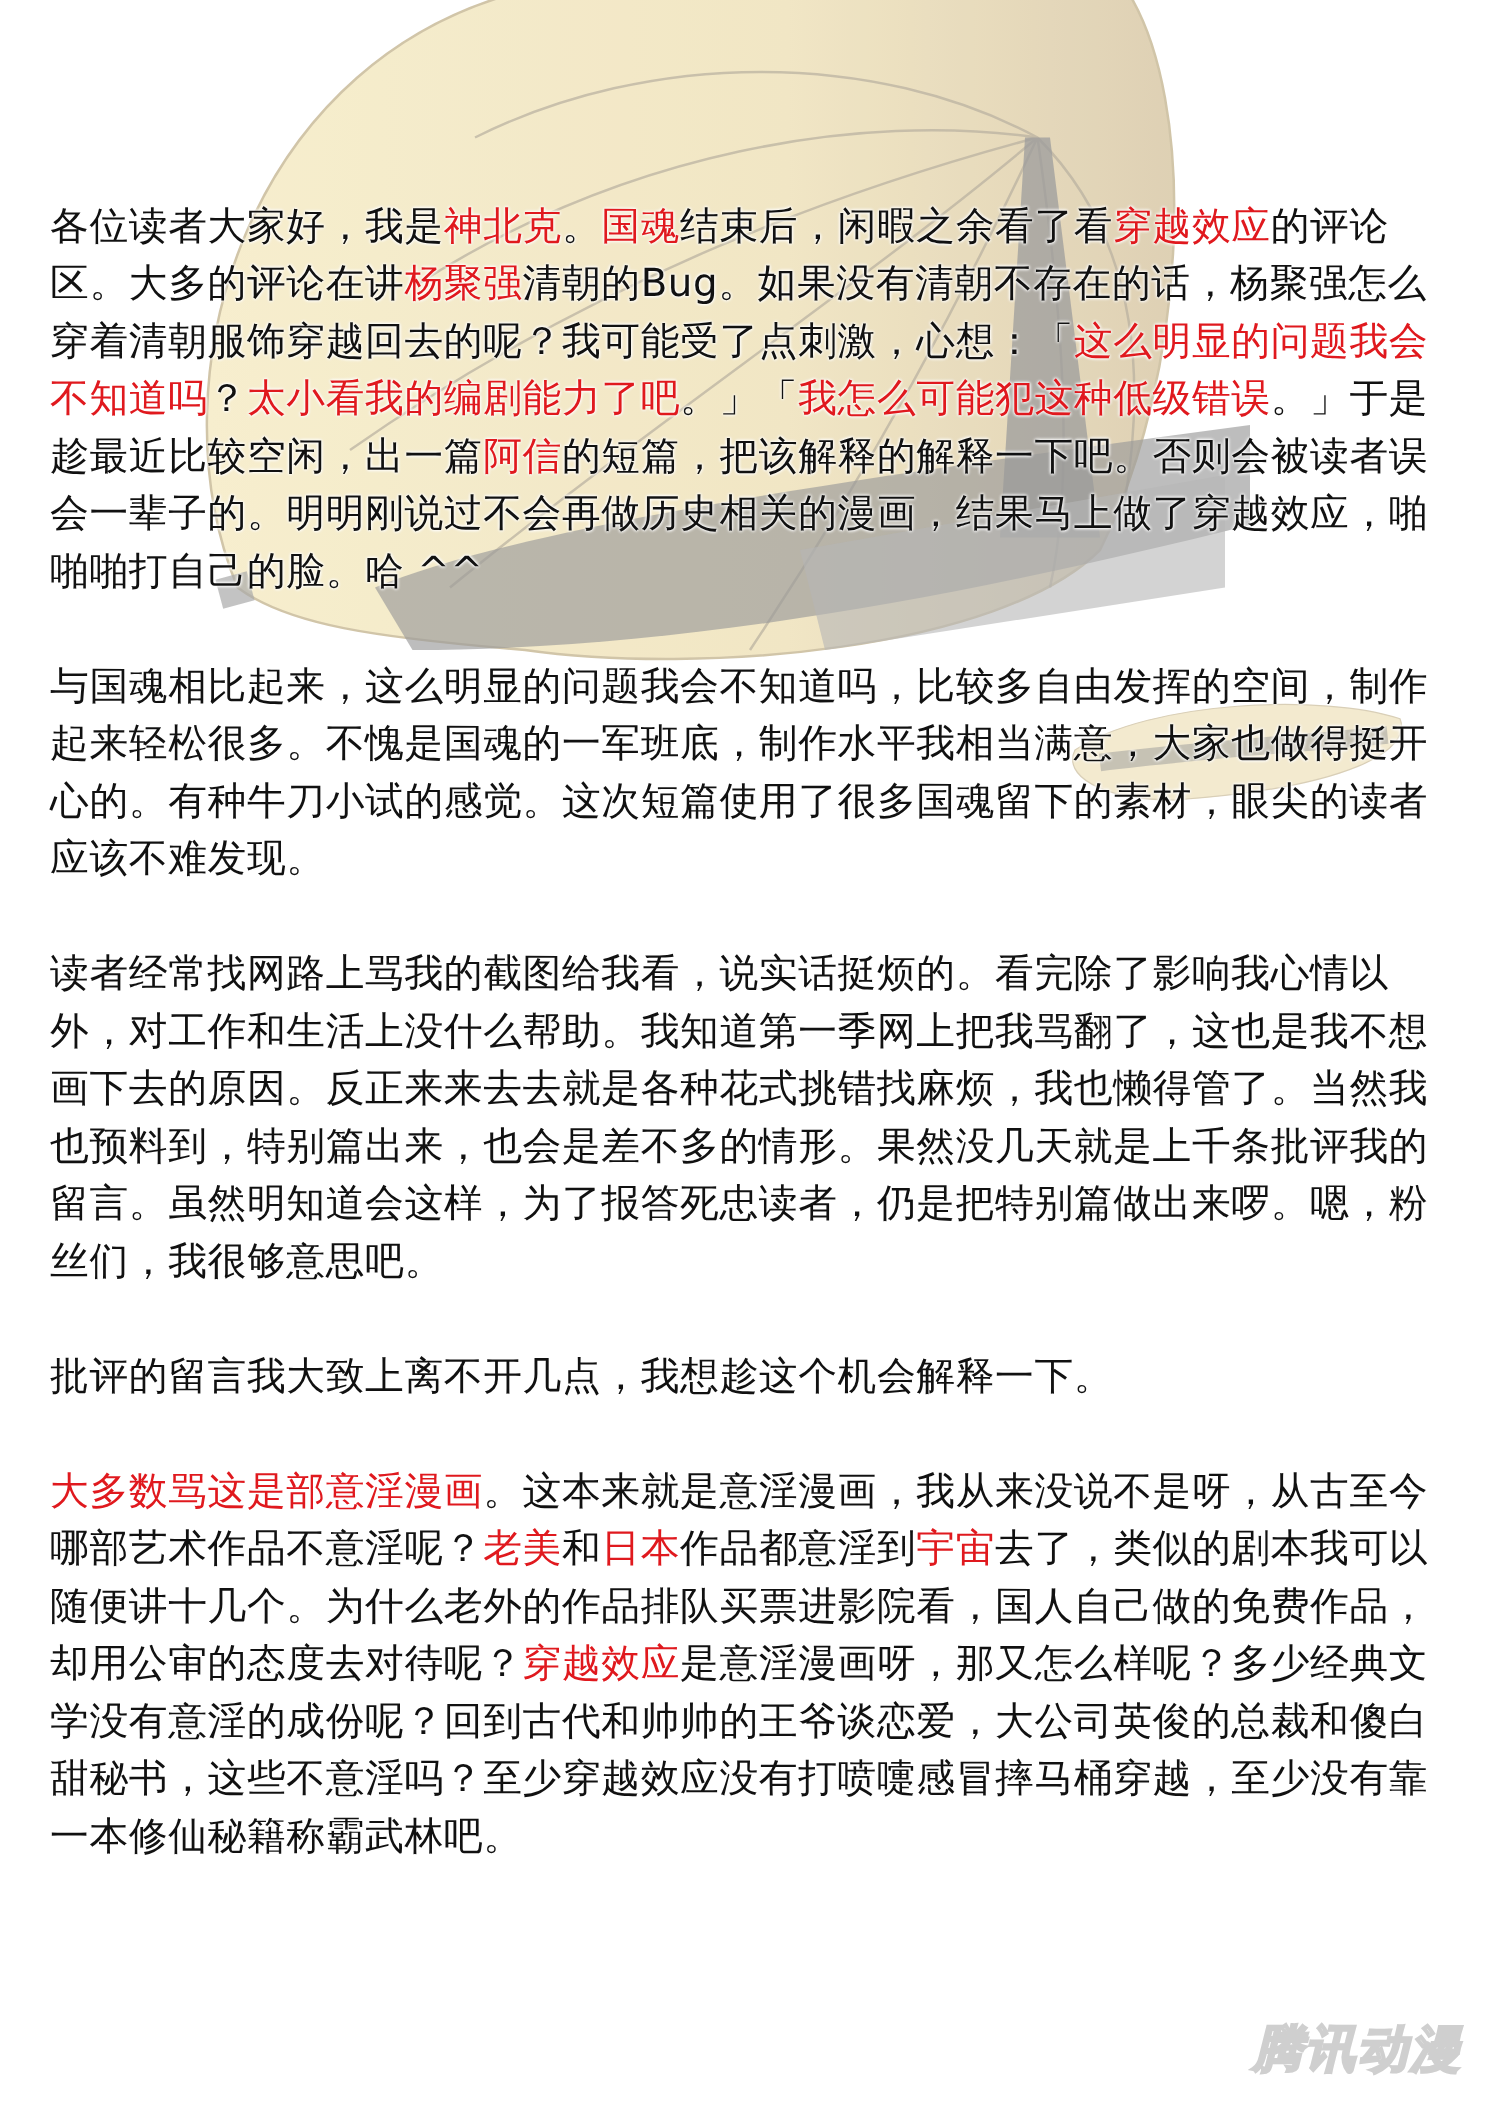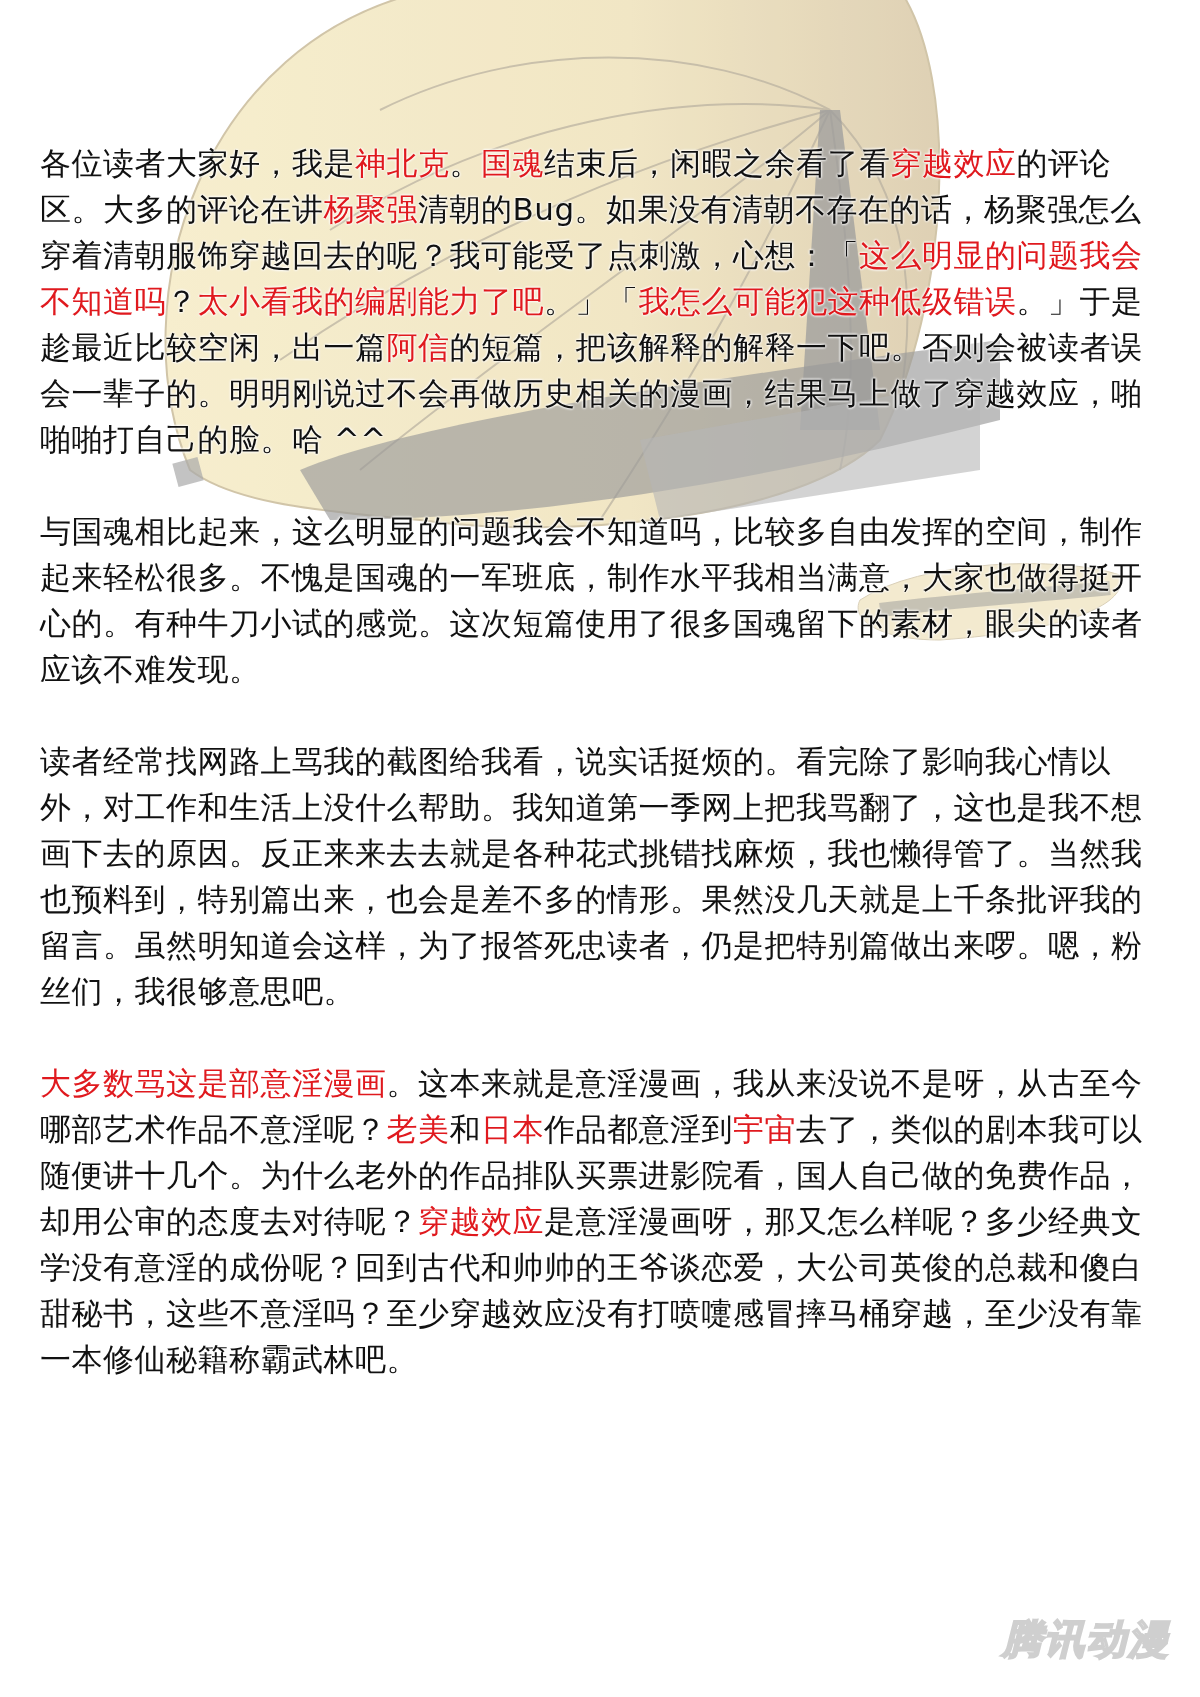--- a/index.html
+++ b/index.html
@@ -1,19 +1,19 @@
 <!DOCTYPE html>
 <html><head>
 <meta charset="utf-8">
 <style>
   html, body { margin: 0; padding: 0; background: #ffffff; }
   body { width: 1200px; height: 1697px; position: relative; overflow: hidden;
          font-family: "DejaVu Sans", "Liberation Sans", sans-serif; }
   .bg-art { position: absolute; left: 0; top: 0; width: 1200px; height: 700px; z-index: 0; }
-  .content { position: absolute; left: 40px; top: 140px; width: 1130px; z-index: 1; }
+  .content { position: absolute; left: 40px; top: 158px; width: 1130px; z-index: 1; }
   .para { margin: 0 0 46px 0; font-size: 31px; line-height: 46px; color: #111111;
           text-shadow: 0 0 3px #fff, 0 0 3px #fff, 0 0 2px #fff; letter-spacing: 0.5px; }
   .hl { color: #e0191e; }
   .watermark { position: absolute; right: 30px; bottom: 30px; z-index: 1;
                font-size: 40px; font-weight: bold; font-style: italic; color: #ffffff;
                -webkit-text-stroke: 2px #cfcfcf; letter-spacing: 2px; margin-left: 12px; }
 </style>
 </head>
 <body>
 
@@ -40,16 +40,17 @@
   <path d="M640,440 L980,380 L980,470 L660,520 Z" fill="#b5b5b5" opacity="0.6"></path>
   <rect x="175" y="460" width="26" height="24" fill="#a9a9a9" opacity="0.7" transform="rotate(-15 188 472)"></rect>
   <path d="M860,600 C920,560 1060,555 1120,575 C1130,600 1080,630 940,640 C880,640 850,620 860,600 Z" fill="#efe2bb" stroke="#c9bb9a" opacity="0.7"></path>
   <path d="M880,610 C960,600 1040,595 1110,588" stroke="#9a9a9a" stroke-width="14" opacity="0.5" fill="none"></path>
 </svg>
 
 <div class="content">
   <p class="para"><span>各位读者大家好，我是</span><span class="hl" style="color: rgb(224, 25, 30);">神北克</span><span>。</span><span class="hl" style="color: rgb(224, 25, 30);">国魂</span><span>结束后，闲暇之余看了看</span><span class="hl" style="color: rgb(224, 25, 30);">穿越效应</span><span>的评论区。大多的评论在讲</span><span class="hl" style="color: rgb(224, 25, 30);">杨聚强</span><span>清朝的Bug。如果没有清朝不存在的话，杨聚强怎么穿着清朝服饰穿越回去的呢？我可能受了点刺激，心想：「</span><span class="hl" style="color: rgb(224, 25, 30);">这么明显的问题我会不知道吗</span><span>？</span><span class="hl" style="color: rgb(224, 25, 30);">太小看我的编剧能力了吧</span><span>。」「</span><span class="hl" style="color: rgb(224, 25, 30);">我怎么可能犯这种低级错误</span><span>。」于是趁最近比较空闲，出一篇</span><span class="hl" style="color: rgb(224, 25, 30);">阿信</span><span>的短篇，把该解释的解释一下吧。否则会被读者误会一辈子的。明明刚说过不会再做历史相关的漫画，结果马上做了穿越效应，啪啪啪打自己的脸。哈 ^^</span></p>
   <p class="para"><span>与国魂相比起来，这么明显的问题我会不知道吗，比较多自由发挥的空间，制作起来轻松很多。不愧是国魂的一军班底，制作水平我相当满意，大家也做得挺开心的。有种牛刀小试的感觉。这次短篇使用了很多国魂留下的素材，眼尖的读者应该不难发现。</span></p>
   <p class="para"><span>读者经常找网路上骂我的截图给我看，说实话挺烦的。看完除了影响我心情以外，对工作和生活上没什么帮助。我知道第一季网上把我骂翻了，这也是我不想画下去的原因。反正来来去去就是各种花式挑错找麻烦，我也懒得管了。当然我也预料到，特别篇出来，也会是差不多的情形。果然没几天就是上千条批评我的留言。虽然明知道会这样，为了报答死忠读者，仍是把特别篇做出来啰。嗯，粉丝们，我很够意思吧。</span></p>
+  <p class="para"><span>批评的留言我大致上离不开几点，我想趁这个机会解释一下。</span></p>
   <p class="para"><span class="hl" style="color: rgb(224, 25, 30);">大多数骂这是部意淫漫画</span><span>。这本来就是意淫漫画，我从来没说不是呀，从古至今哪部艺术作品不意淫呢？</span><span class="hl" style="color: rgb(224, 25, 30);">老美</span><span>和</span><span class="hl" style="color: rgb(224, 25, 30);">日本</span><span>作品都意淫到</span><span class="hl" style="color: rgb(224, 25, 30);">宇宙</span><span>去了，类似的剧本我可以随便讲十几个。为什么老外的作品排队买票进影院看，国人自己做的免费作品，却用公审的态度去对待呢？</span><span class="hl" style="color: rgb(224, 25, 30);">穿越效应</span><span>是意淫漫画呀，那又怎么样呢？多少经典文学没有意淫的成份呢？回到古代和帅帅的王爷谈恋爱，大公司英俊的总裁和傻白甜秘书，这些不意淫吗？至少穿越效应没有打喷嚏感冒摔马桶穿越，至少没有靠一本修仙秘籍称霸武林吧。</span></p>
 </div>
 
 <div class="watermark">腾讯动漫</div>
 
 </body></html>

